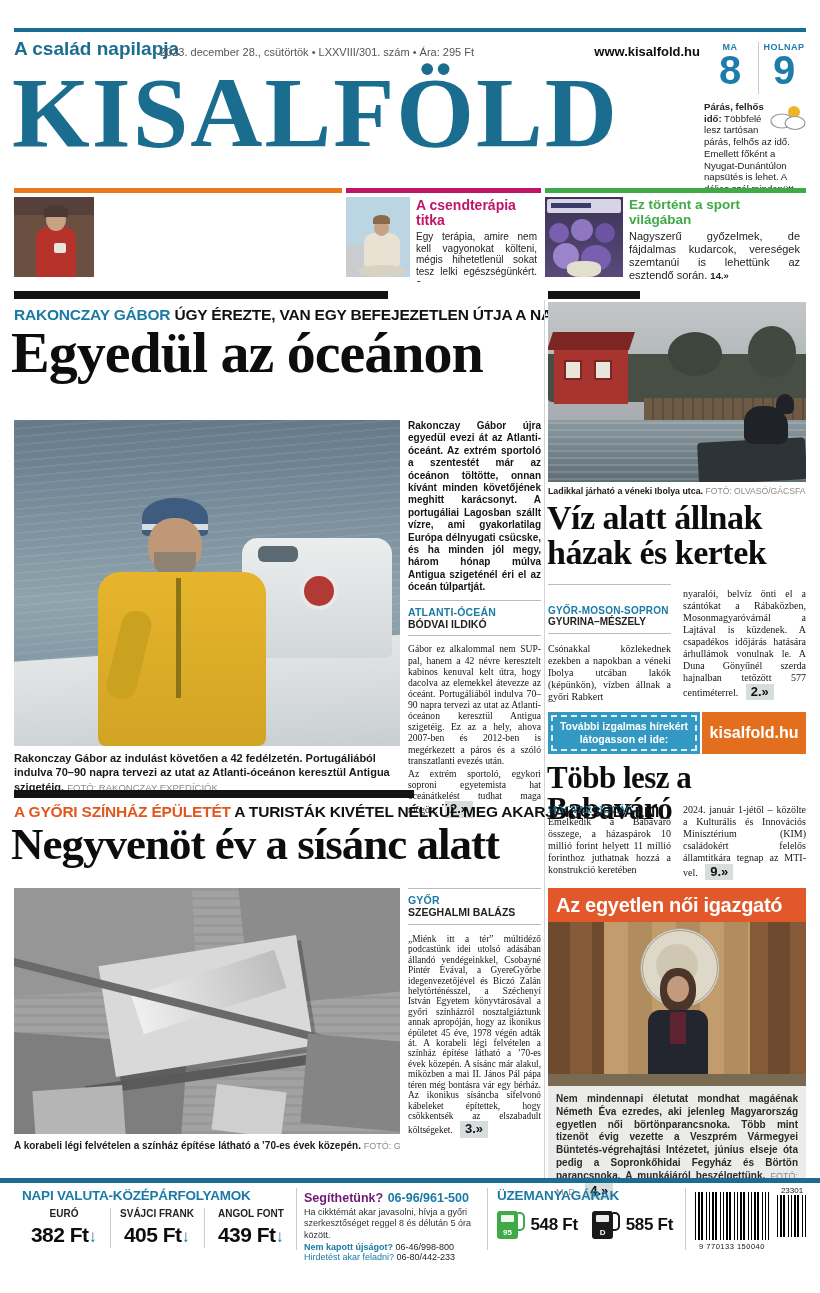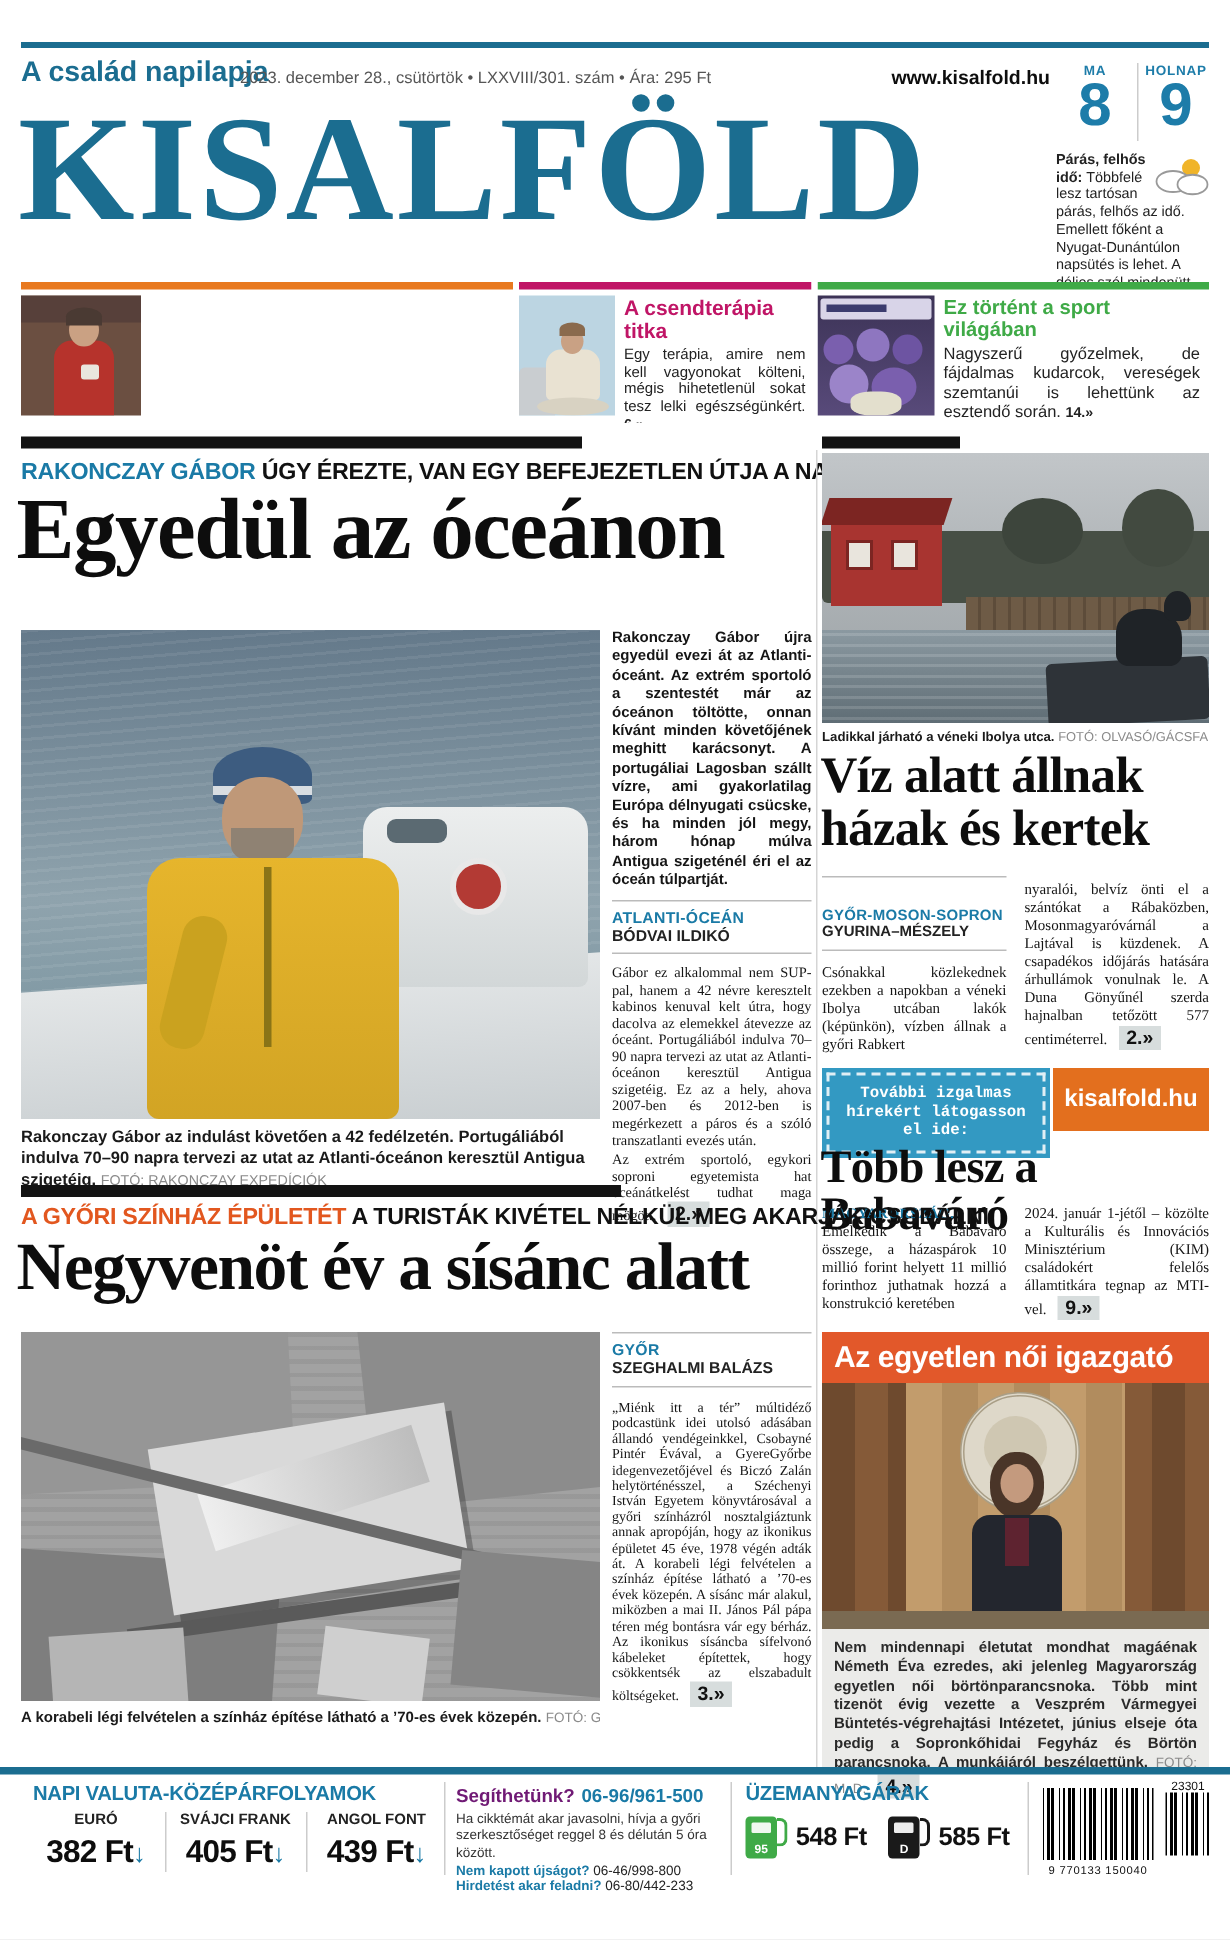--- a/index.html
+++ b/index.html
@@ -193,21 +193,21 @@
     <div class="section-tag" style="margin-top:20px;font-size:10px;">GYŐR-MOSON-SOPRON</div>
     <div class="byline" style="font-size:10px;">GYURINA–MÉSZELY</div>
     <div class="rule-h" style="margin-top:6px;"></div>
     <div class="body-serif" style="margin-top:9px;font-size:10px;line-height:1.2;">Csónakkal közlekednek ezekben a napokban a véneki Ibolya utcában lakók (képünkön), vízben állnak a győri Rabkert</div>
   </div>
   <div class="abs body-serif" style="left:683px;top:588px;width:123px;font-size:10px;line-height:1.2;">
     <span>nyaralói, belvíz önti el a szántókat a Rábaközben, Mosonmagyaróvárnál a Lajtával is küzdenek. A csapadékos időjárás hatására árhullámok vonulnak le. A Duna Gönyűnél szerda hajnalban tetőzött 577 centiméterrel.</span>
     <span class="badge">2.»</span>
   </div>
 
-  <div class="abs" style="left:548px;top:712px;width:152px;height:60px;background:#3399c2;font-family:Liberation Mono, monospace;">
+  <div class="abs" style="left:548px;top:712px;width:152px;height:42px;background:#3399c2;">
     <div style="position:absolute;left:3px;top:3px;right:3px;bottom:3px;border:2px dashed rgba(255,255,255,0.85);display:flex;align-items:center;justify-content:center;text-align:center;">
       <span style="color:#fff;font-weight:bold;font-size:10.5px;line-height:1.2;padding:0 6px;">További izgalmas hírekért látogasson el ide:</span>
     </div>
   </div>
   <div class="abs" style="left:702px;top:712px;width:104px;height:42px;background:#e36f1e;display:flex;align-items:center;justify-content:center;">
     <span style="color:#fff;font-weight:bold;font-size:16px;">kisalfold.hu</span>
   </div>
 
   <div class="abs headline" style="left:547px;top:762px;font-size:31px;letter-spacing:-0.5px;">Több lesz a Babaváró</div>
   <div class="abs body-serif" style="left:548px;top:804px;width:123px;font-size:10px;line-height:1.2;">
@@ -299,21 +299,21 @@
     <div style="white-space:nowrap;">
       <span style="font-weight:bold;font-size:12.5px;color:#701a75;">Segíthetünk?</span>
       <span style="font-weight:bold;font-size:12.5px;color:#1a7aa6;">06-96/961-500</span>
     </div>
     <div style="font-size:9px;line-height:1.25;color:#333;margin-top:1px;">Ha cikktémát akar javasolni, hívja a győri szerkesztőséget reggel 8 és délután 5 óra között.</div>
     <div style="font-size:9px;margin-top:1px;">
       <span style="color:#1a7aa6;font-weight:bold;">Nem kapott újságot?</span>
       <span style="color:#222;">06-46/998-800</span>
     </div>
     <div style="font-size:9px;">
-      <span style="color:#1a7aa6;font-weight:bold;">Hirdetést akar feladni?</span>
+      <span style="color:#1a7aa6;font-weight:normal;">Hirdetést akar feladni?</span>
       <span style="color:#222;">06-80/442-233</span>
     </div>
   </div>
 
   <div class="abs rule-v" style="left:487px;top:1188px;height:62px;"></div>
 
   <div class="abs" style="left:497px;top:1188px;width:185px;">
     <div style="font-size:13.5px;font-weight:bold;color:#1a7aa6;letter-spacing:-0.2px;">ÜZEMANYAGÁRAK</div>
     <div style="margin-top:8px;white-space:nowrap;">
       <span class="pump" style="background:#3faa47;">

